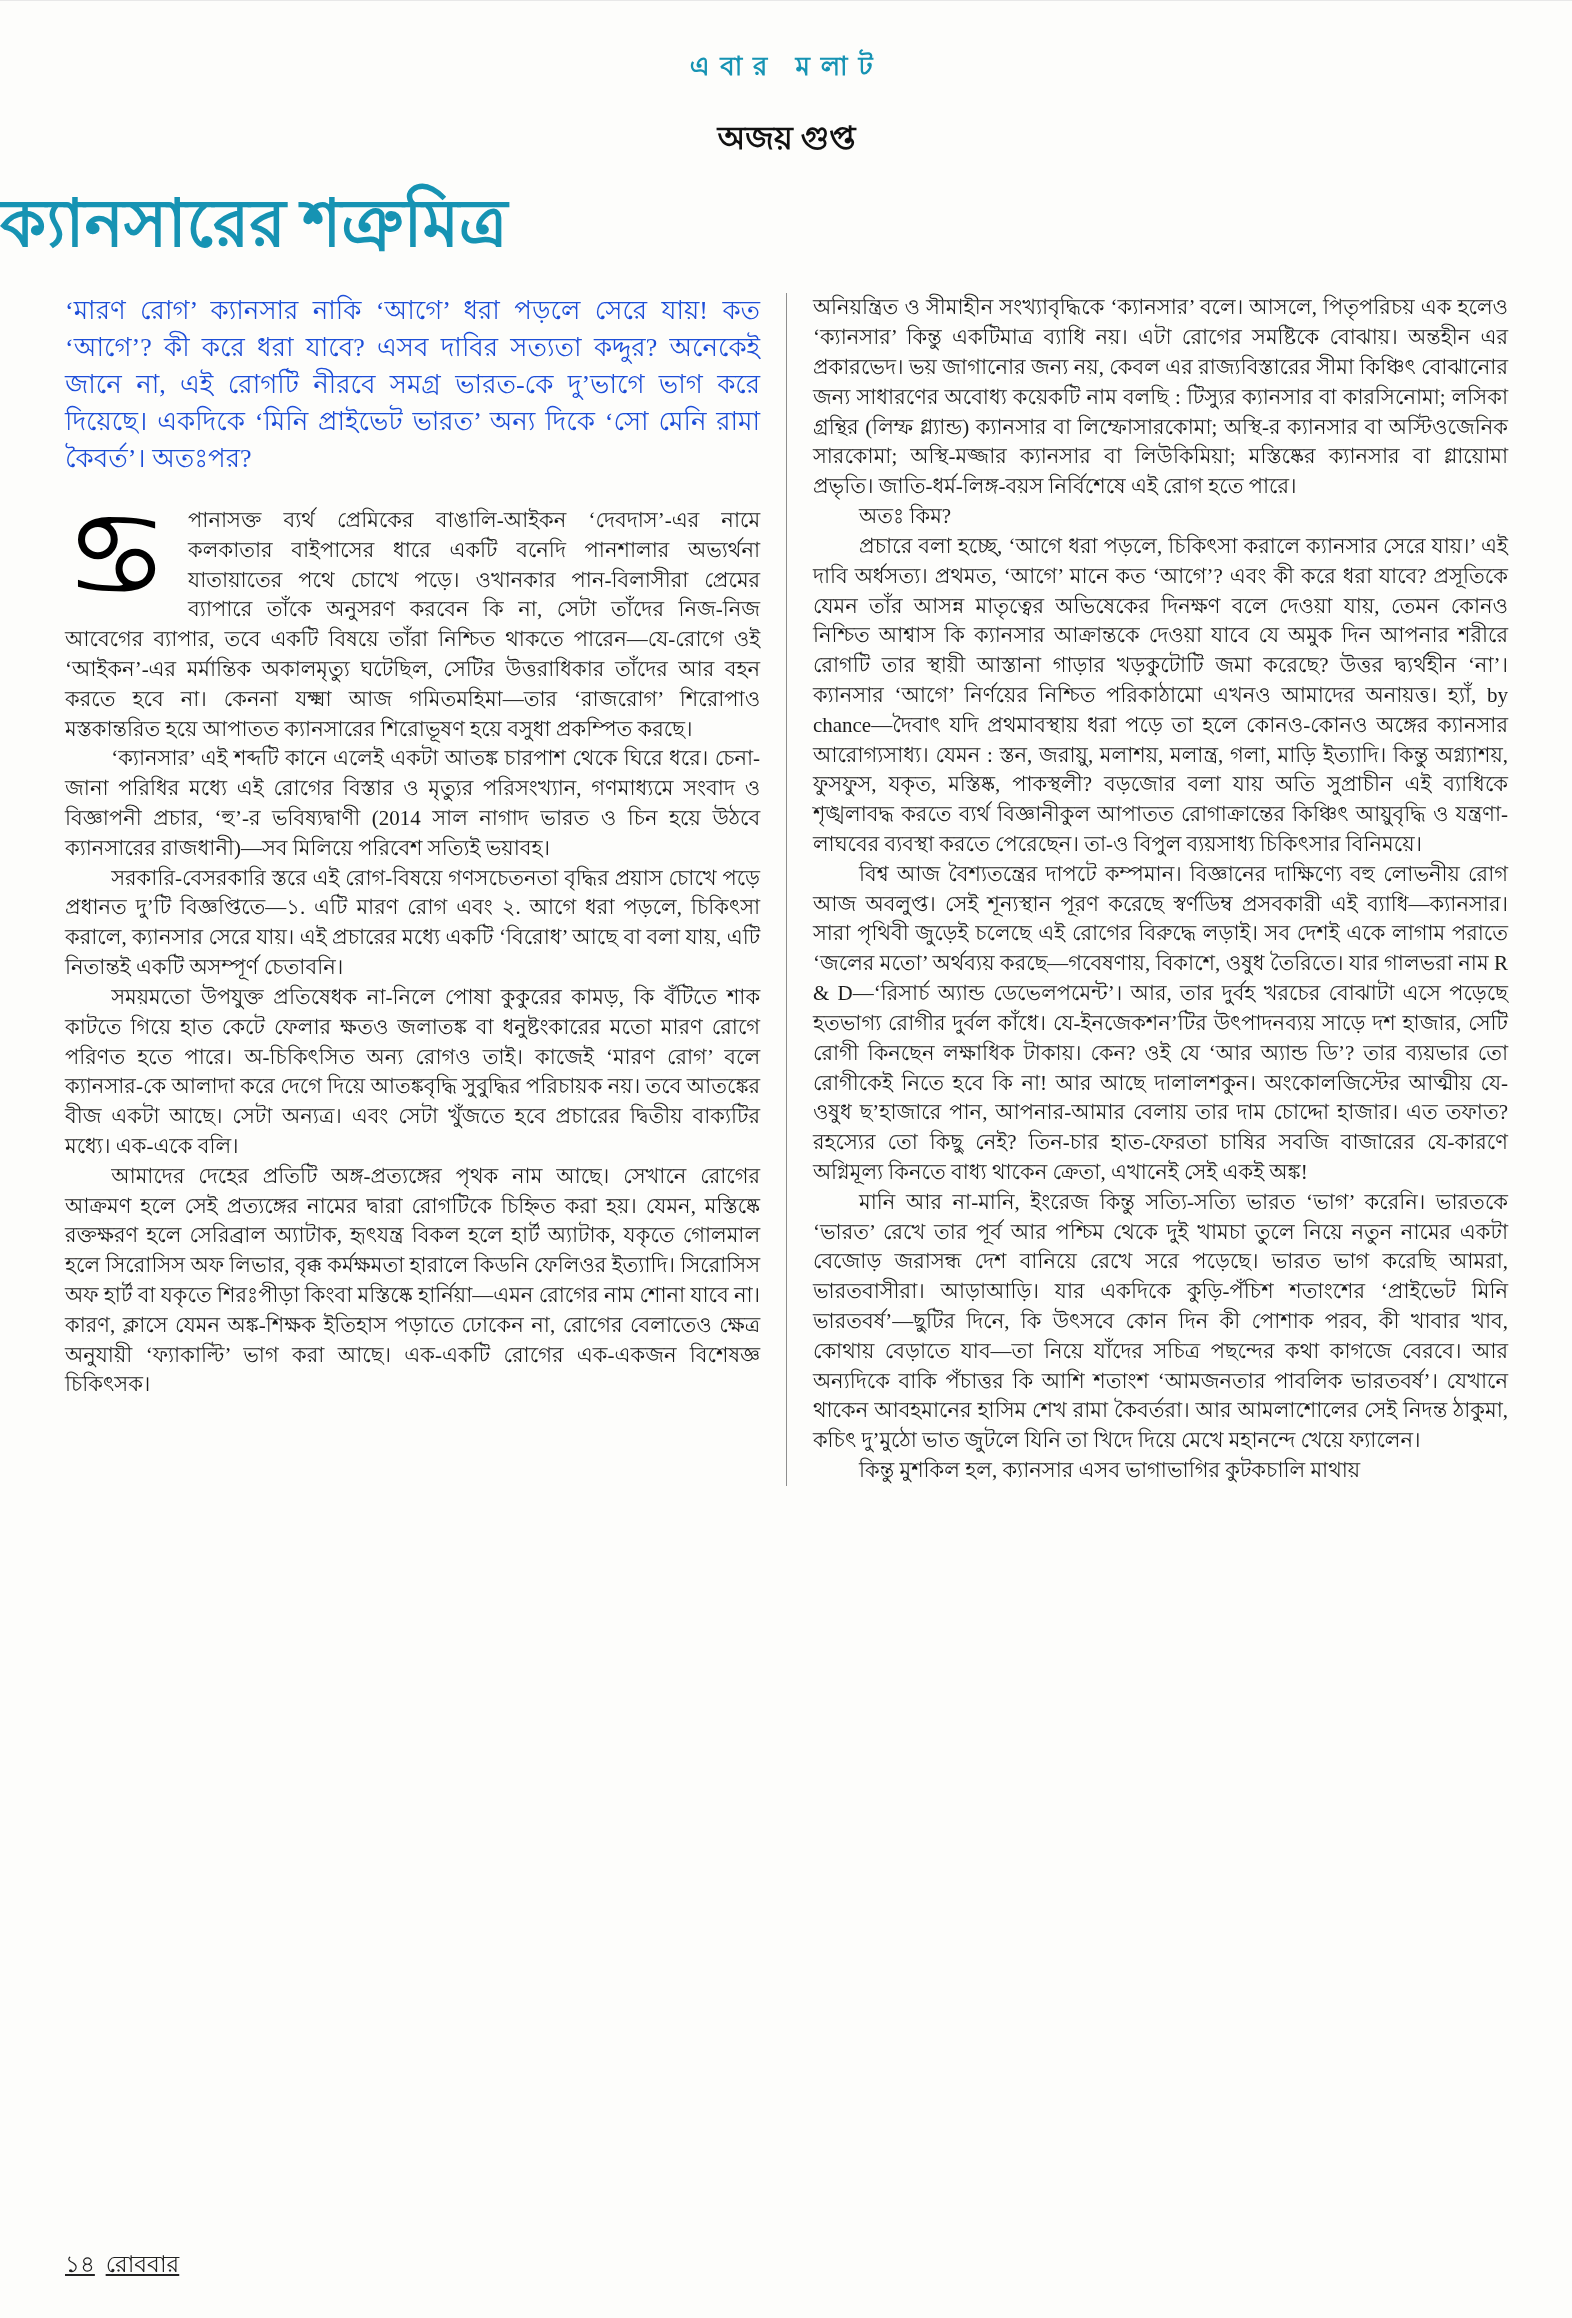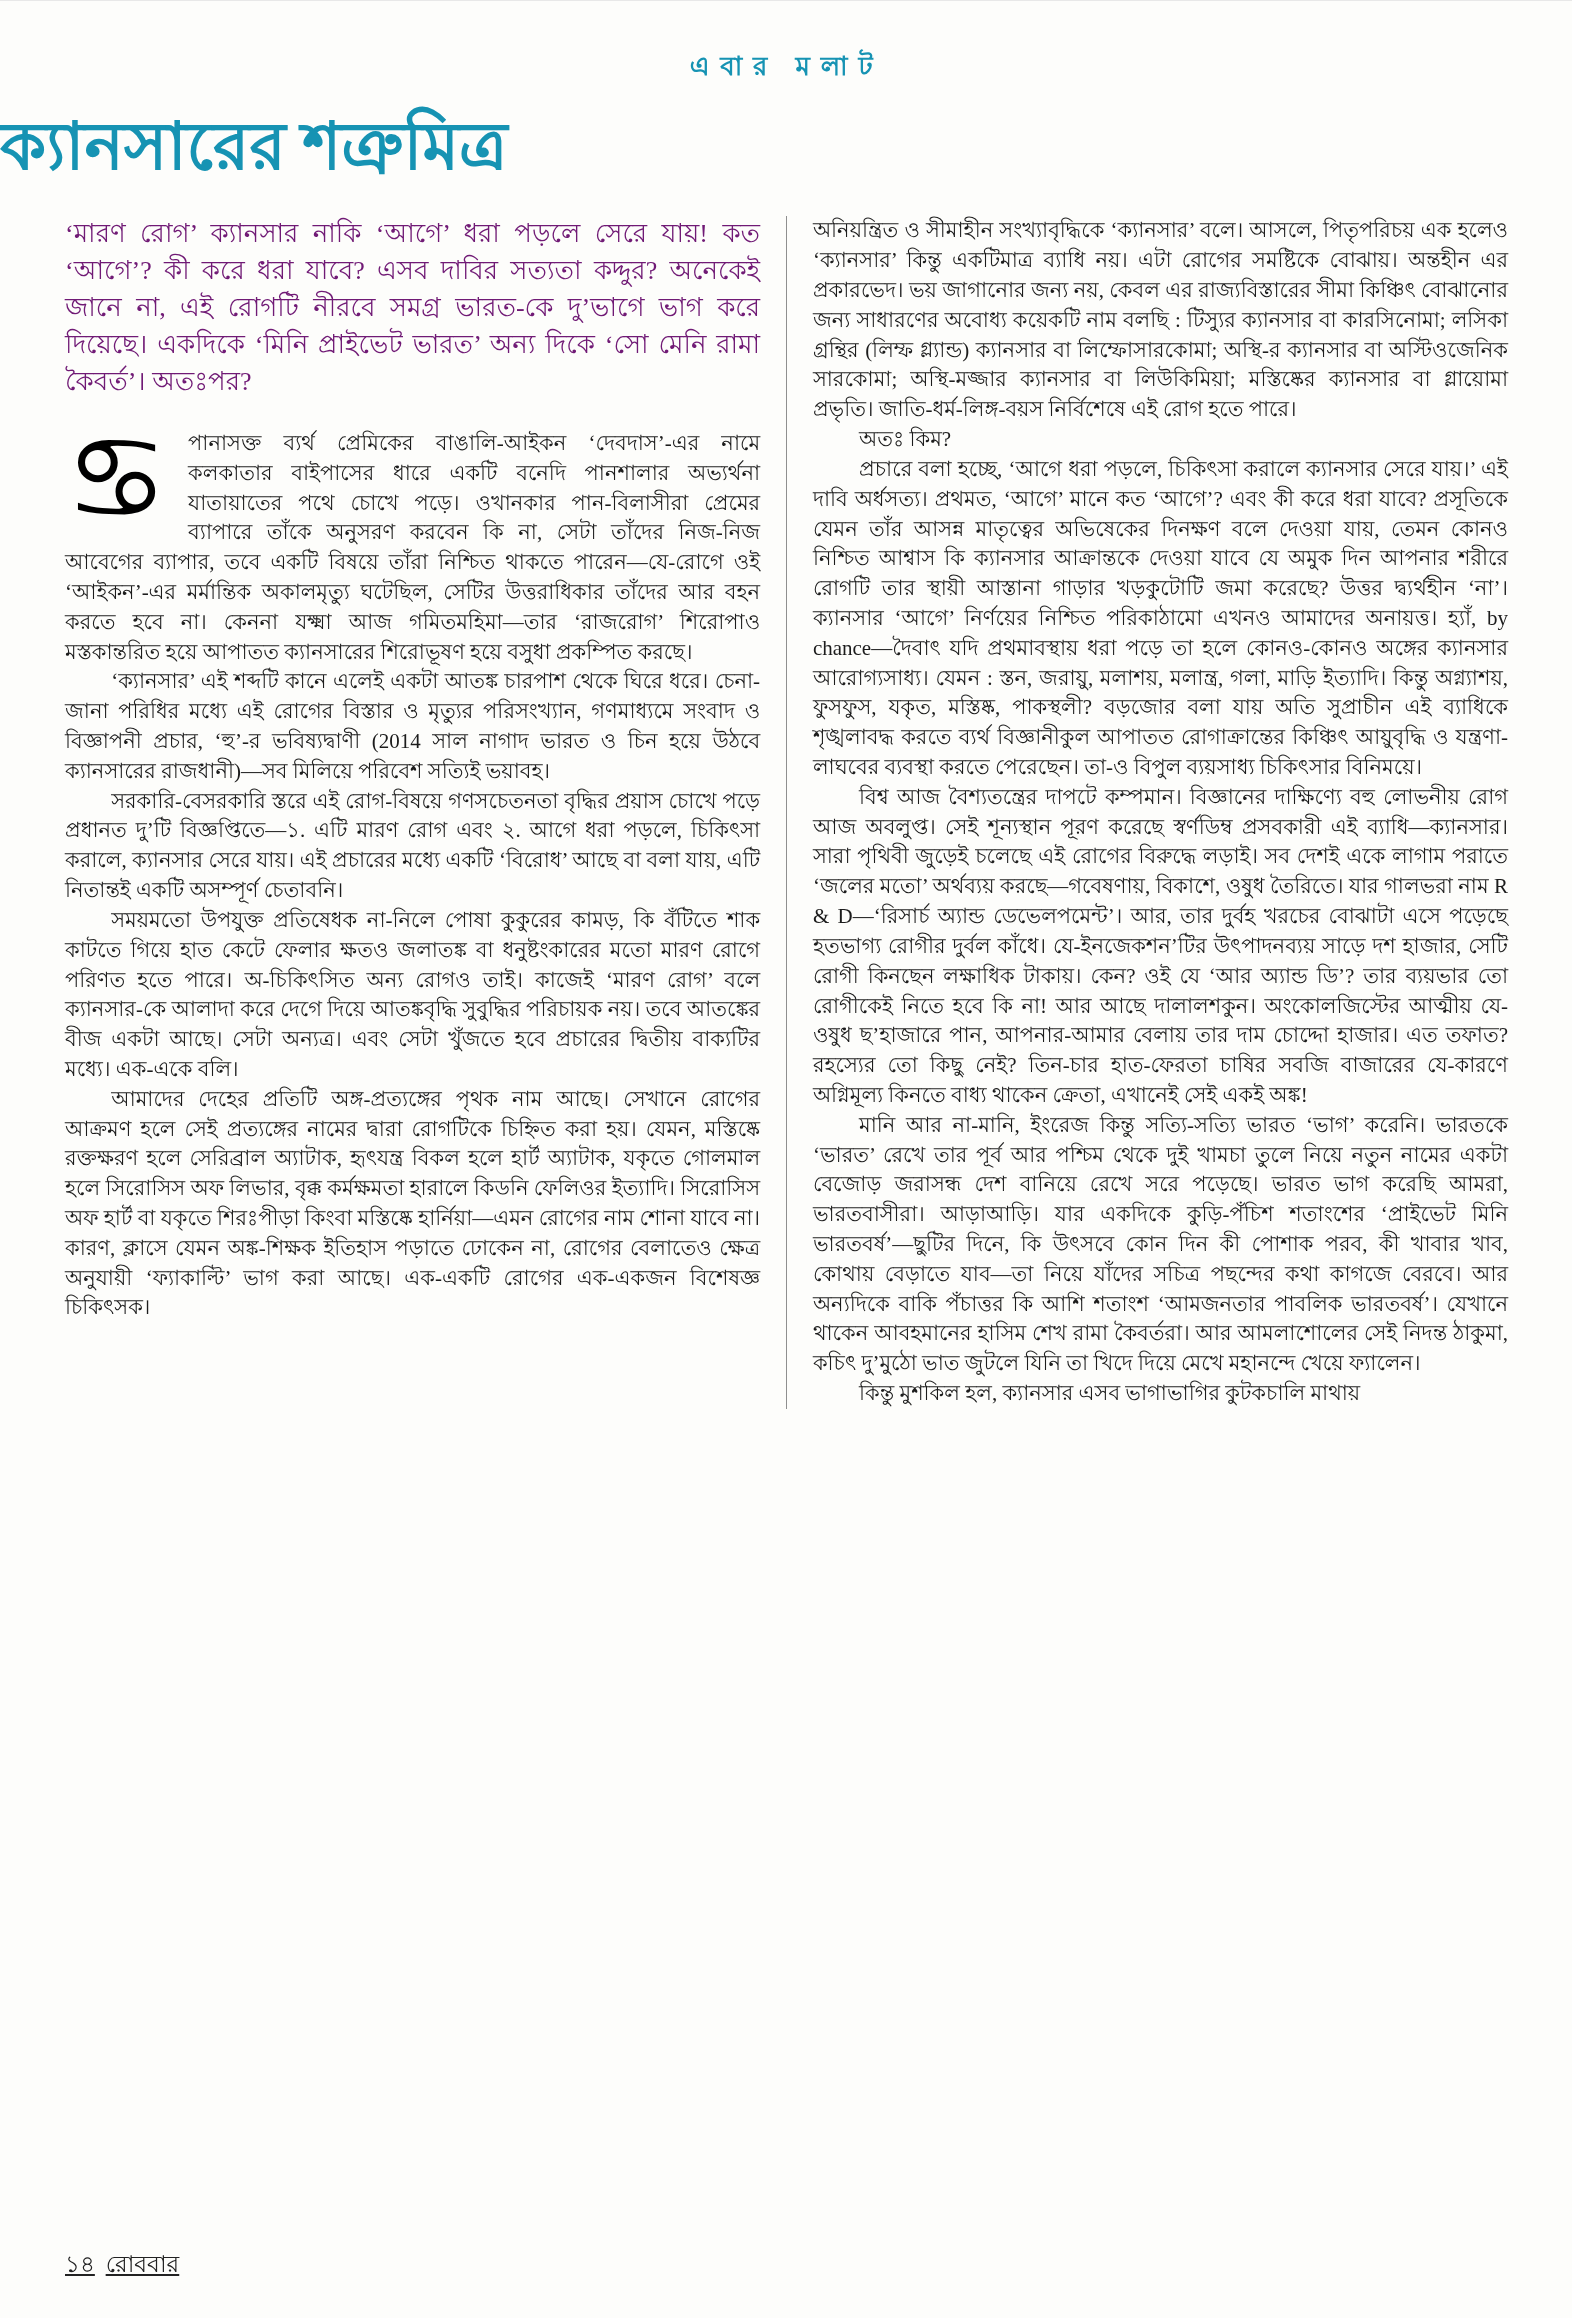--- a/index.html
+++ b/index.html
@@ -51,21 +51,21 @@
   .col.left  { padding-right: 26px; }
   .col.right { padding-left: 26px; }
   .divider {
     width: 0.8px;
     background: #8f8f8f;
     align-self: stretch;
   }
   .lede {
     font-size: 26px;
     line-height: 1.42;
-    color: #701a75;
+    color: #1d4ed8;
     margin: 0 0 28px 0;
     text-align: justify;
   }
   p.body {
     font-size: 21px;
     line-height: 1.42;
     text-align: justify;
     margin: 0;
     text-indent: 2.2em;
   }
@@ -87,20 +87,21 @@
   }
   .footer span { margin-right: 10.8px; text-decoration: underline; }
 </style>
 </head>
 <body>
 
 <div class="page">
 
   <div class="masthead">এবার মলাট</div>
 
+  <div class="author">অজয় গুপ্ত</div>
 
   <h1 class="title">ক্যানসারের শত্রুমিত্র</h1>
 
   <div class="columns">
 
     <div class="col left">
       <p class="lede">‘মারণ রোগ’ ক্যানসার নাকি ‘আগে’ ধরা পড়লে সেরে যায়! কত ‘আগে’? কী করে ধরা যাবে? এসব দাবির সত্যতা কদ্দুর? অনেকেই জানে না, এই রোগটি নীরবে সমগ্র ভারত-কে দু’ভাগে ভাগ করে দিয়েছে। একদিকে ‘মিনি প্রাইভেট ভারত’ অন্য দিকে ‘সো মেনি রামা কৈবর্ত’। অতঃপর?</p>
 
       <p class="body noindent">
         <span class="dropcap">♋</span><span>পানাসক্ত ব্যর্থ প্রেমিকের বাঙালি-আইকন ‘দেবদাস’-এর নামে কলকাতার বাইপাসের ধারে একটি বনেদি পানশালার অভ্যর্থনা যাতায়াতের পথে চোখে পড়ে। ওখানকার পান-বিলাসীরা প্রেমের ব্যাপারে তাঁকে অনুসরণ করবেন কি না, সেটা তাঁদের নিজ-নিজ আবেগের ব্যাপার, তবে একটি বিষয়ে তাঁরা নিশ্চিত থাকতে পারেন—যে-রোগে ওই ‘আইকন’-এর মর্মান্তিক অকালমৃত্যু ঘটেছিল, সেটির উত্তরাধিকার তাঁদের আর বহন করতে হবে না। কেননা যক্ষ্মা আজ গমিতমহিমা—তার ‘রাজরোগ’ শিরোপাও মস্তকান্তরিত হয়ে আপাতত ক্যানসারের শিরোভূষণ হয়ে বসুধা প্রকম্পিত করছে।</span>

